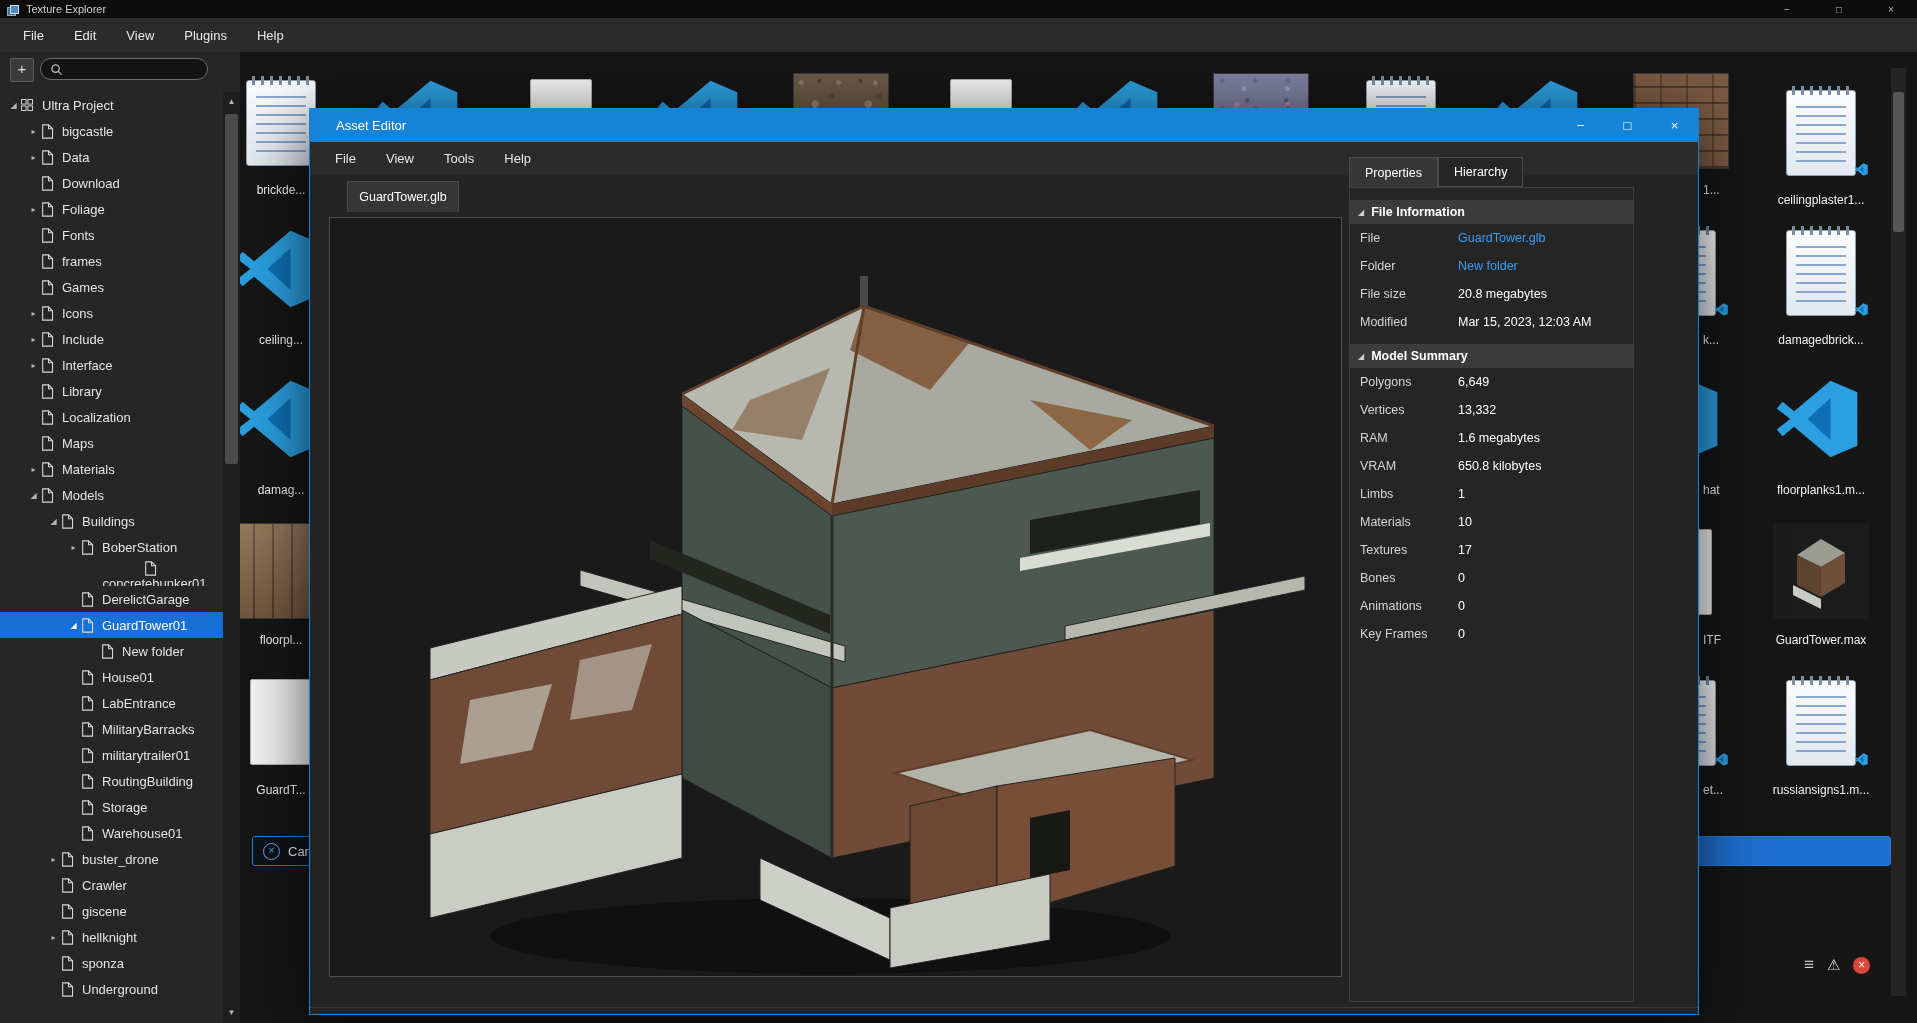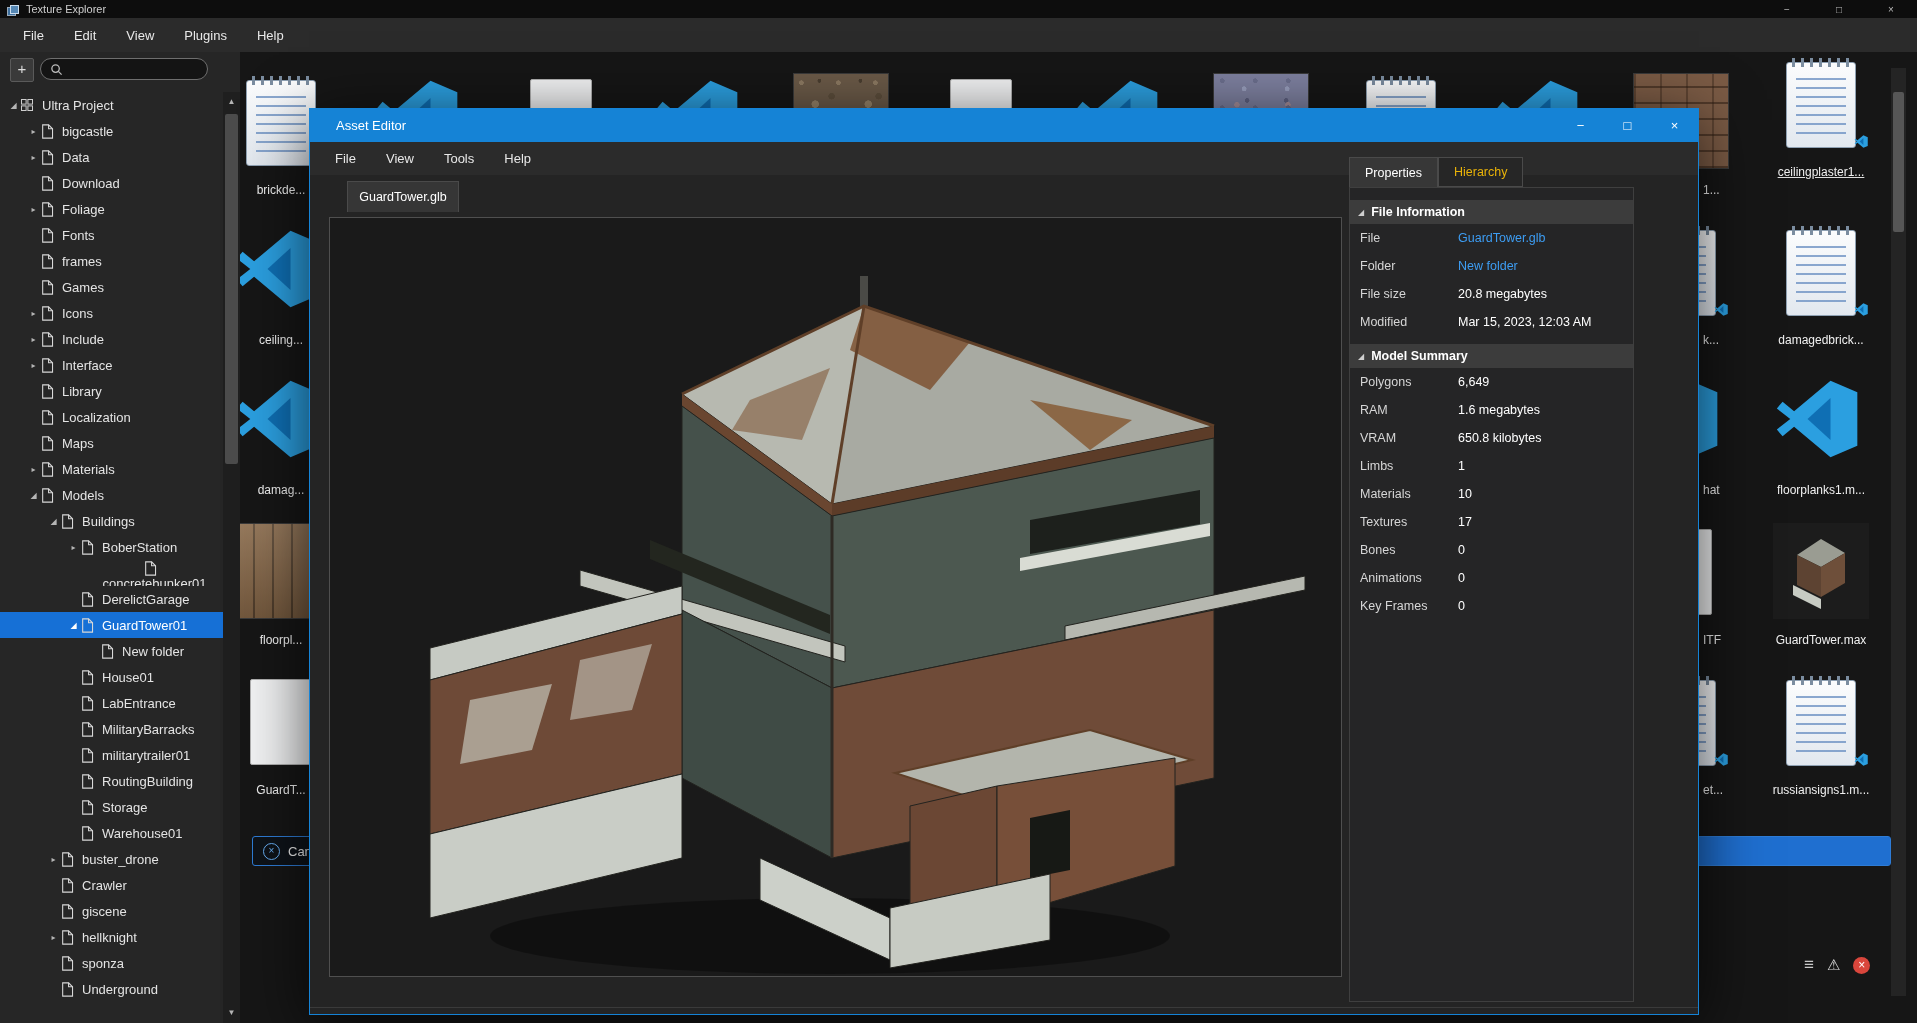--- a/index.html
+++ b/index.html
@@ -93,21 +93,21 @@
   .modal-controls{margin-left:auto;display:flex;height:100%;}
   .modal-win-btn{width:47px;display:flex;align-items:center;justify-content:center;font-size:13px;color:#fff;}
   .modal-menubar{position:absolute;left:0;top:33px;right:0;height:33px;background:#2b2b2b;display:flex;align-items:center;padding-left:10px;}
   .doc-tab{position:absolute;left:37px;top:72px;width:110px;height:30px;background:#363636;border:1px solid #4a4a4a;border-bottom:none;
            display:flex;align-items:center;justify-content:center;font-size:12.5px;color:#fff;}
   .viewport{position:absolute;left:19px;top:108px;width:1011px;height:758px;background:#1a1a1a;border:1px solid #4f4f4f;box-sizing:content-box;}
   .viewport svg{display:block;}
 
   .panel{position:absolute;left:1039px;top:48px;width:285px;height:845px;}
   .panel-tabs{display:flex;height:30px;}
-  .panel-tab{padding:0 15px;display:flex;align-items:center;font-size:12.5px;border:1px solid #4a4a4a;background:#262626;color:#eab308;box-sizing:border-box;}
+  .panel-tab{padding:0 15px;display:flex;align-items:center;font-size:12.5px;border:1px solid #4a4a4a;background:#262626;color:#ffffff;box-sizing:border-box;}
   .panel-tab.active{background:#373737;color:#fff;border-bottom:none;}
   .panel-body{position:absolute;top:30px;left:0;right:0;bottom:0;background:#252526;border:1px solid #3f3f3f;padding-top:12px;box-sizing:border-box;}
   .section-header{height:24px;background:#3c3c3c;display:flex;align-items:center;padding-left:8px;gap:7px;
                   font-weight:bold;font-size:12.5px;color:#fff;}
   .section-header .tri{font-size:8px;color:#cfcfcf;font-weight:normal;}
   .section-gap{height:8px;}
   .prop-row{height:28px;display:flex;align-items:center;font-size:12.5px;}
   .prop-label{width:98px;padding-left:10px;color:#d6d6d6;flex:none;}
   .prop-value{color:#fff;}
   .prop-value.link{color:#3d9df3;}
@@ -637,21 +637,21 @@
         <div class="file-item" style="left: 1383px; top: 621px;">
           <div class="fi-icon ic-notepad">
             <span class="pad"></span>
             <span class="badge"><svg viewBox="0 0 96 96" width="15" height="15">
                 <polygon points="60,8 88,20 88,76 60,88 22,56 10,66 4,59 18,48 4,37 10,30 22,40" fill="#2b9fe0"></polygon>
                 <polygon points="60,26 60,70 36,48" fill="#0f6fb4"></polygon>
               </svg></span>
           </div>
           <div class="fi-label edge-label">et...</div>
         </div>
-        <div class="file-item" style="left: 1523px; top: 3px; text-decoration: underline;">
+        <div class="file-item" style="left: 1523px; top: 31px;">
           <div class="fi-icon ic-notepad">
             <span class="pad"></span>
             <span class="badge"><svg viewBox="0 0 96 96" width="15" height="15">
                 <polygon points="60,8 88,20 88,76 60,88 22,56 10,66 4,59 18,48 4,37 10,30 22,40" fill="#2b9fe0"></polygon>
                 <polygon points="60,26 60,70 36,48" fill="#0f6fb4"></polygon>
               </svg></span>
           </div>
           <div class="fi-label">ceilingplaster1...</div>
         </div>
         <div class="file-item" style="left: 1523px; top: 171px;">
@@ -806,20 +806,24 @@
         <div class="section-header">
           <span class="tri">◢</span>
           <span>Model Summary</span>
         </div>
         <div>
             <div class="prop-row">
               <span class="prop-label">Polygons</span>
               <span class="prop-value">6,649</span>
             </div>
             <div class="prop-row">
+              <span class="prop-label">Vertices</span>
+              <span class="prop-value">13,332</span>
+            </div>
+            <div class="prop-row">
               <span class="prop-label">RAM</span>
               <span class="prop-value">1.6 megabytes</span>
             </div>
             <div class="prop-row">
               <span class="prop-label">VRAM</span>
               <span class="prop-value">650.8 kilobytes</span>
             </div>
             <div class="prop-row">
               <span class="prop-label">Limbs</span>
               <span class="prop-value">1</span>

